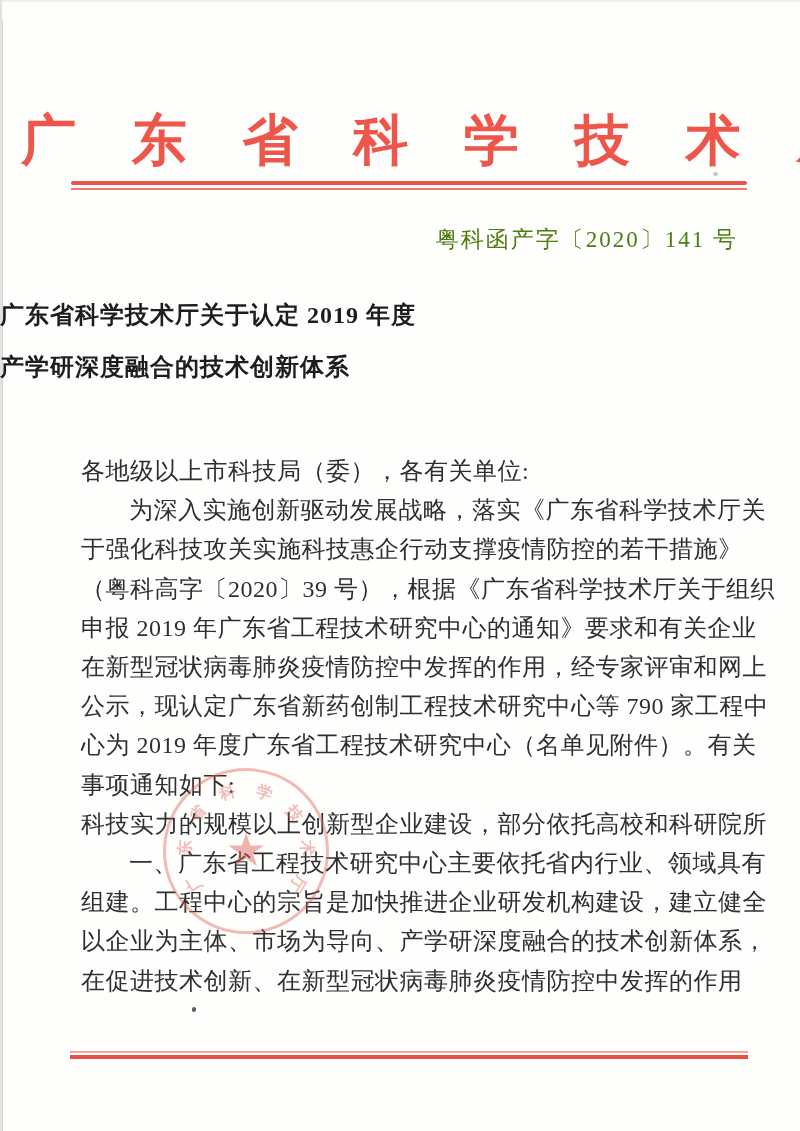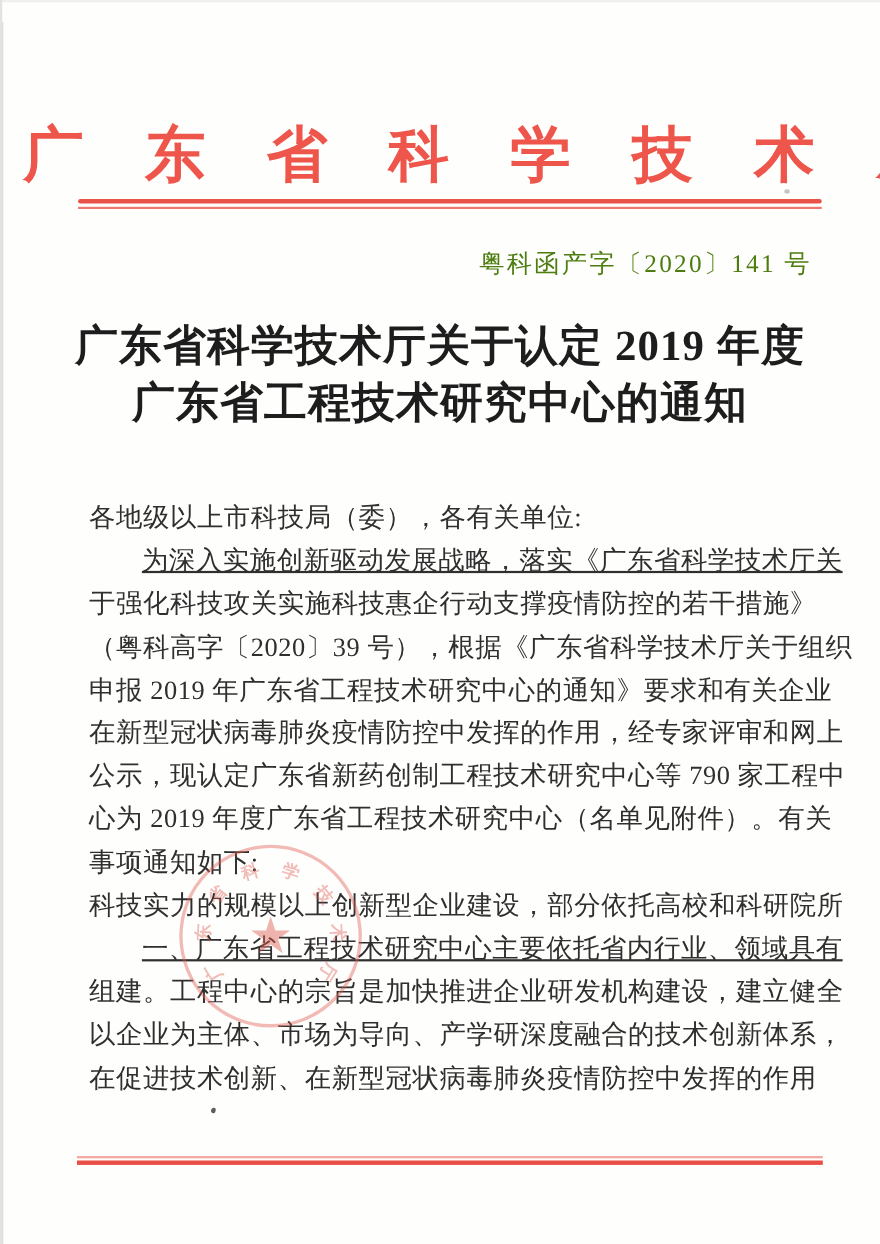--- a/index.html
+++ b/index.html
@@ -31,32 +31,32 @@
   }
   
   .doc-number{
     position:absolute;top:224px;right:62px;
     font-size:23px;line-height:32px;color:#4d7c0f;
     letter-spacing:2px;white-space:nowrap;
   }
   
   .doc-title{
     position:absolute;top:289px;left:0;width:800px;
-    text-align:center;color:#1d1d1d;
-    font-size:39px;line-height:52px;font-weight:bold;
+    color:#1d1d1d;
+    font-size:24px;line-height:52px;font-weight:bold;
     letter-spacing:1px;
   }
   
   .body-text{
     position:absolute;top:452px;left:81px;width:648px;
     font-size:24px;line-height:39.2px;color:#2f2f2f;
     letter-spacing:0.5px;
   }
   .body-line{white-space:nowrap;}
-  .body-line.indent{text-indent:2em;text-decoration:underline;}
+  .body-line.indent{text-indent:2em;}
   
   .seal{
     position:absolute;left:163px;top:768px;width:160px;height:160px;
     border:3px solid rgba(224,92,82,0.42);
     border-radius:50%;
     pointer-events:none;
   }
   .seal-star{
     position:absolute;left:50%;top:50%;
     transform:translate(-50%,-52%);
@@ -103,21 +103,21 @@
 
   <div class="letterhead">广 东 省 科 学 技 术 厅</div>
 
   <div class="rule-top-thick"></div>
   <div class="rule-top-thin"></div>
 
   <div class="doc-number">粤科函产字〔2020〕141 号</div>
 
   <div class="doc-title">
     <div>广东省科学技术厅关于认定 2019 年度</div>
-    <div>广东省工程技术研究中心的通知</div>
+    <div>产学研深度融合的技术创新体系</div>
   </div>
 
   <div class="body-text">
     <div class="body-line">各地级以上市科技局（委），各有关单位:</div>
     <div class="body-line indent">为深入实施创新驱动发展战略，落实《广东省科学技术厅关</div>
     <div class="body-line">于强化科技攻关实施科技惠企行动支撑疫情防控的若干措施》</div>
     <div class="body-line">（粤科高字〔2020〕39 号），根据《广东省科学技术厅关于组织</div>
     <div class="body-line">申报 2019 年广东省工程技术研究中心的通知》要求和有关企业</div>
     <div class="body-line">在新型冠状病毒肺炎疫情防控中发挥的作用，经专家评审和网上</div>
     <div class="body-line">公示，现认定广东省新药创制工程技术研究中心等 790 家工程中</div>

